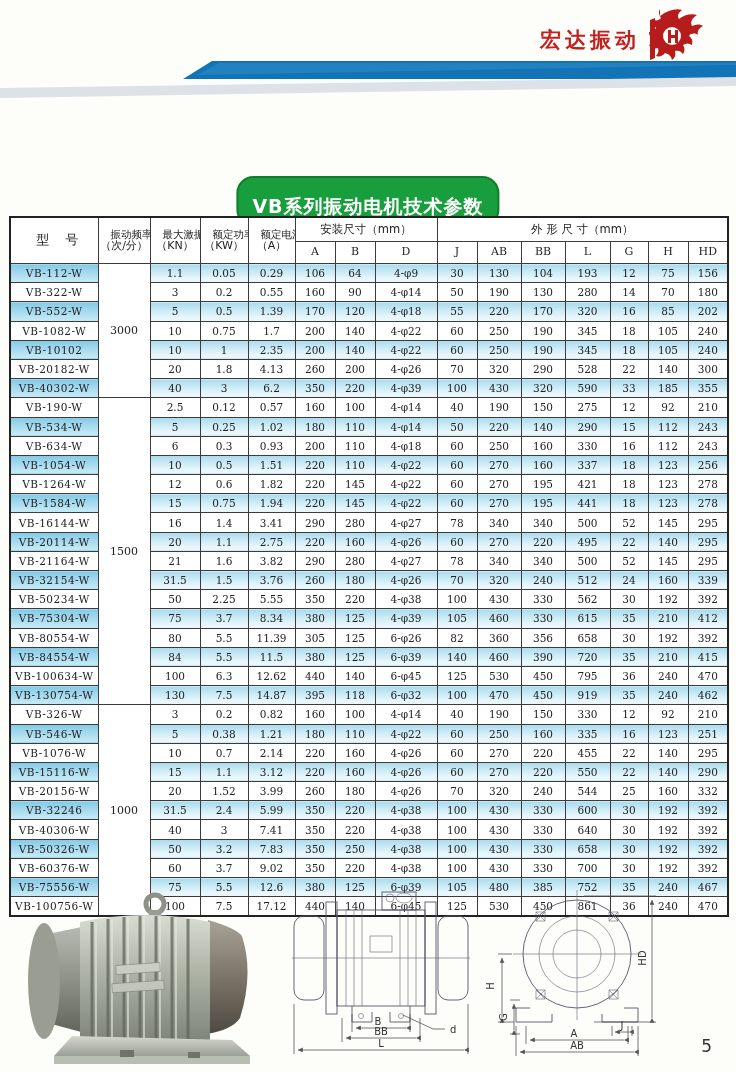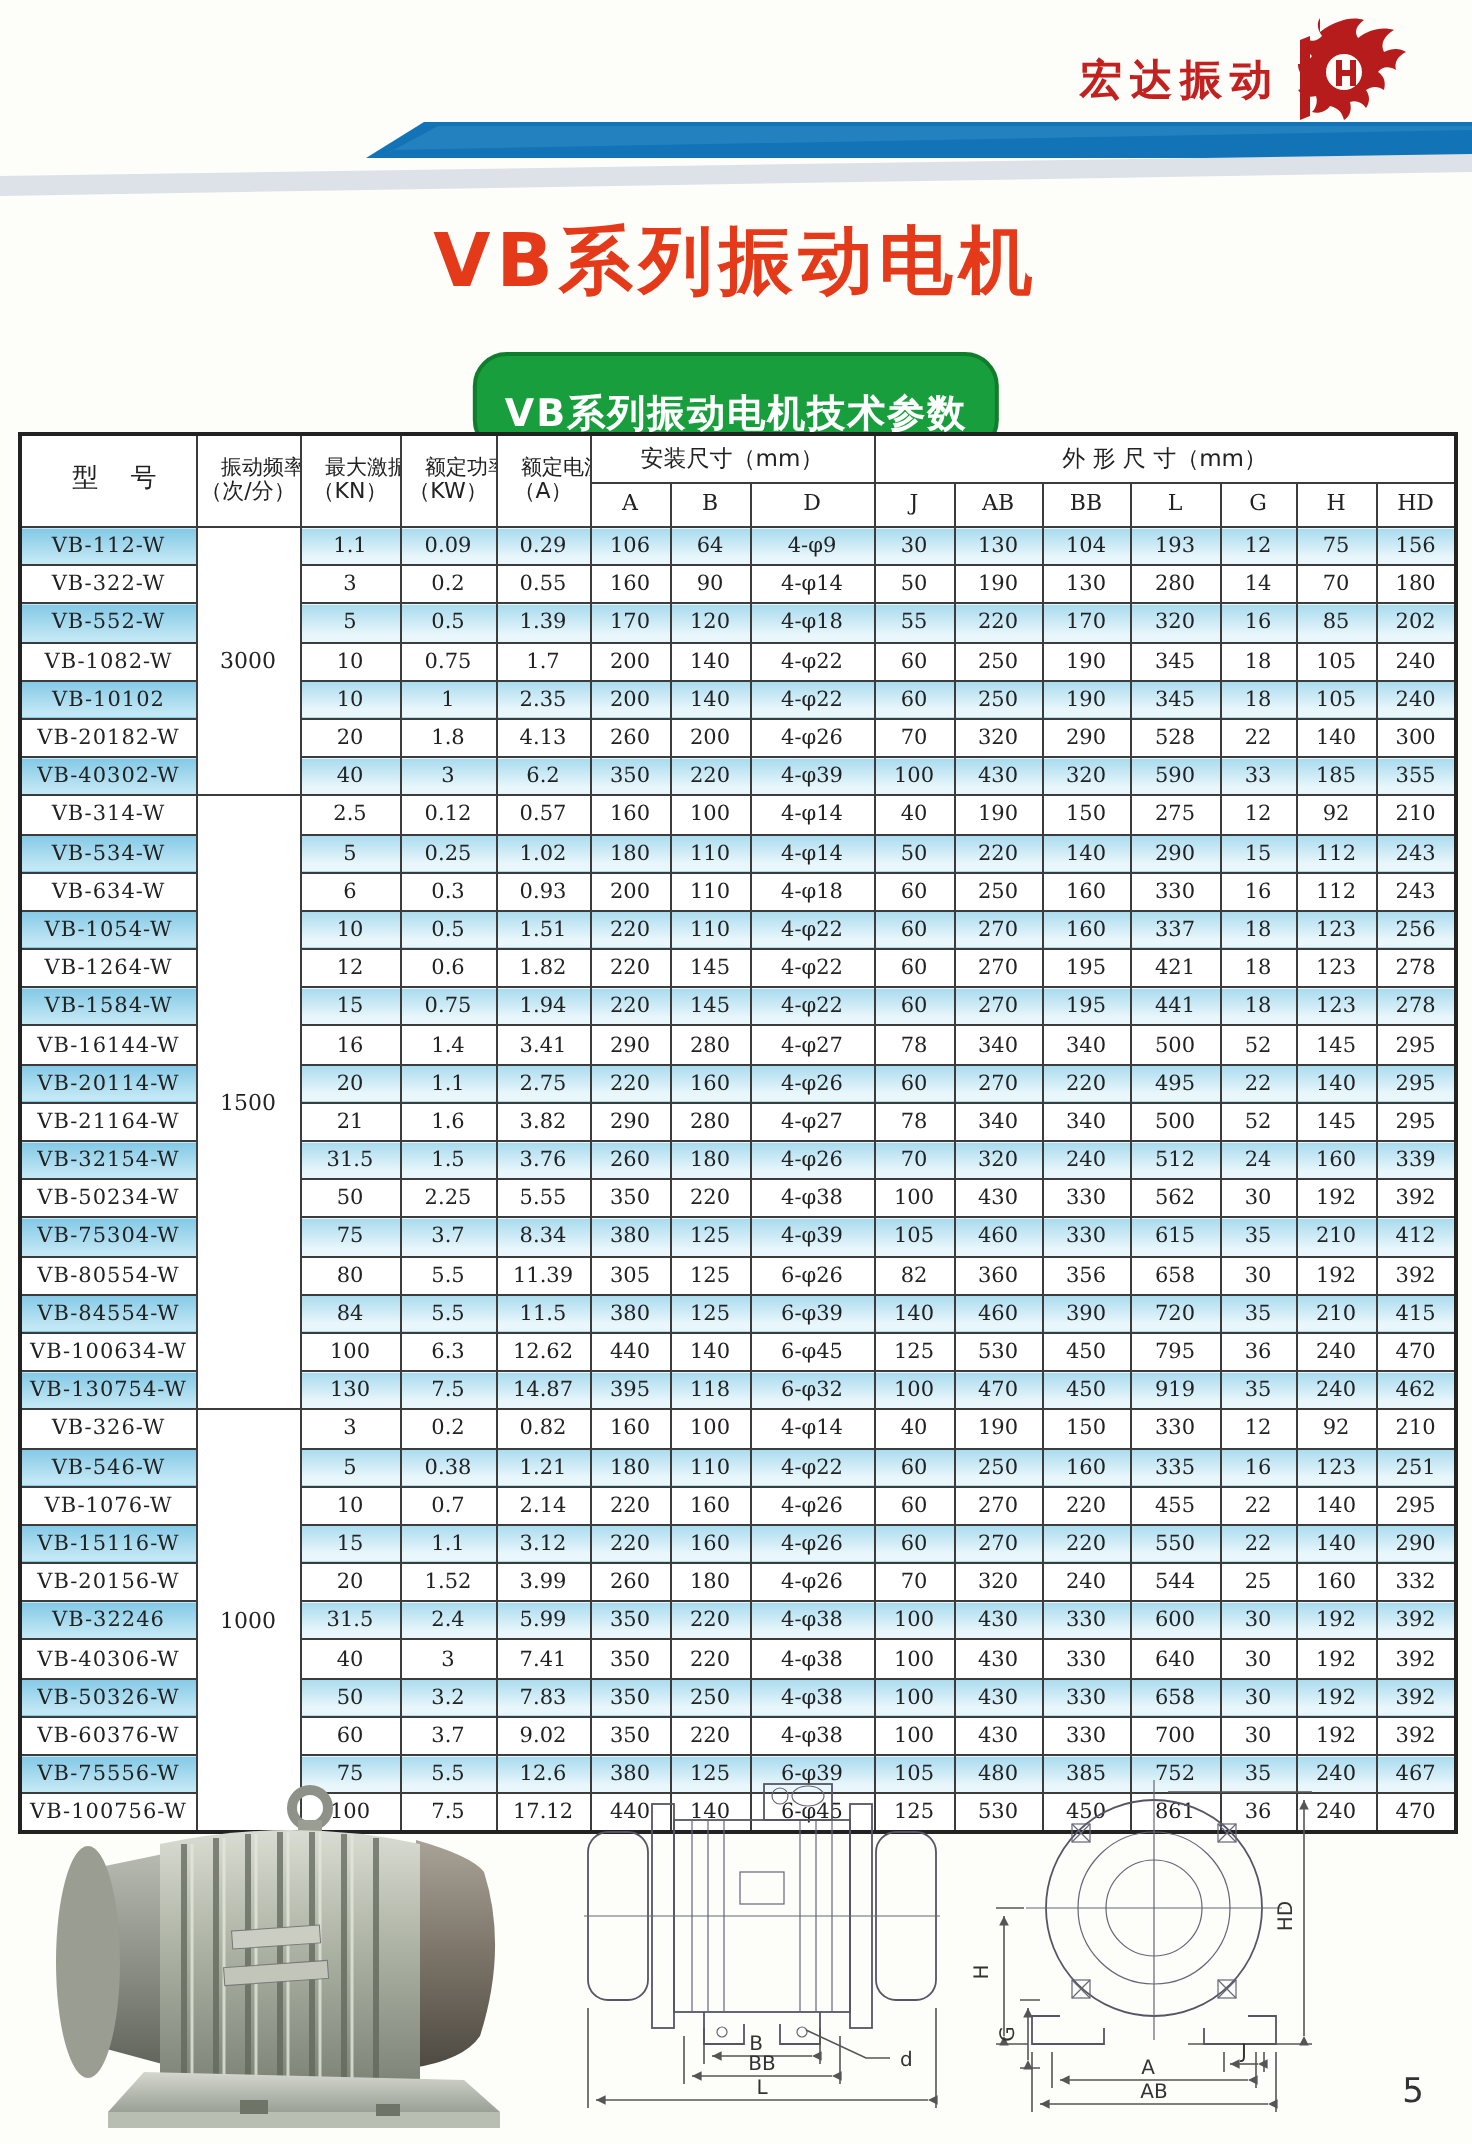--- a/index.html
+++ b/index.html
@@ -83,21 +83,20 @@
     <path fill="#b61c1c" d="M18 10 c8 -6 16 -8 22 -6 c-4 3 -5 6 -3 9 c5 -4 12 -6 18 -4 c-5 3 -7 7 -5 11 c4 -2 8 -2 11 0 c-4 2 -6 5 -5 9 c-3 -2 -7 -2 -9 1 c3 2 4 5 3 9 c-3 -2 -6 -2 -9 0 c2 3 2 6 0 9 c-2 -3 -5 -4 -8 -3 c1 4 0 7 -3 9 c-1 -4 -3 -6 -7 -7 c-2 3 -6 4 -9 3 c2 -2 3 -5 2 -8 c-4 1 -7 0 -9 -3 c3 -1 5 -3 5 -6 c-3 -1 -5 -3 -5 -7 c3 0 5 -1 7 -4 c-2 -2 -3 -5 -2 -8 c3 1 5 0 7 -2 c-2 -3 -3 -6 -1 -9 z"></path>
     <circle cx="30" cy="30" r="9" fill="#fdfdfa"></circle>
     <path fill="#b61c1c" d="M26 24 h3 v5 h4 v-5 h3 v13 h-3 v-5 h-4 v5 h-3 z"></path>
   </svg>
   <svg class="bars-svg" width="736" height="52" viewBox="0 0 736 52">
     <polygon points="183,25 212,7 736,7 736,25" fill="#1273b6"></polygon>
     <polygon points="193,23 219,9 736,9 736,11 196,21" fill="#2e8ac6" opacity="0.6"></polygon>
     <polygon points="0,34 736,23 736,32 0,44" fill="#dde1e8"></polygon>
   </svg>
 
-  <div class="doc-title">VB系列振动电机</div>
   <div class="badge">VB系列振动电机技术参数</div>
 
   <table class="spec-table">
     <colgroup>
         <col style="width: 88px;">
         <col style="width: 52px;">
         <col style="width: 50px;">
         <col style="width: 48px;">
         <col style="width: 47px;">
         <col style="width: 40px;">
@@ -146,21 +145,21 @@
           <th class="sub-head">G</th>
           <th class="sub-head">H</th>
           <th class="sub-head">HD</th>
         </tr>
       </thead>
     <tbody>
         <tr class="row-blue">
           <td class="model">VB-112-W</td>
           <td class="freq" rowspan="7">3000</td>
           <td>1.1</td>
-          <td>0.09</td>
+          <td>0.05</td>
           <td>0.29</td>
           <td>106</td>
           <td>64</td>
           <td>4-φ9</td>
           <td>30</td>
           <td>130</td>
           <td>104</td>
           <td>193</td>
           <td>12</td>
           <td>75</td>
@@ -256,21 +255,21 @@
           <td>4-φ39</td>
           <td>100</td>
           <td>430</td>
           <td>320</td>
           <td>590</td>
           <td>33</td>
           <td>185</td>
           <td>355</td>
         </tr>
         <tr class="row-white">
-          <td class="model">VB-314-W</td>
+          <td class="model">VB-190-W</td>
           <td class="freq" rowspan="16">1500</td>
           <td>2.5</td>
           <td>0.12</td>
           <td>0.57</td>
           <td>160</td>
           <td>100</td>
           <td>4-φ14</td>
           <td>40</td>
           <td>190</td>
           <td>150</td>

